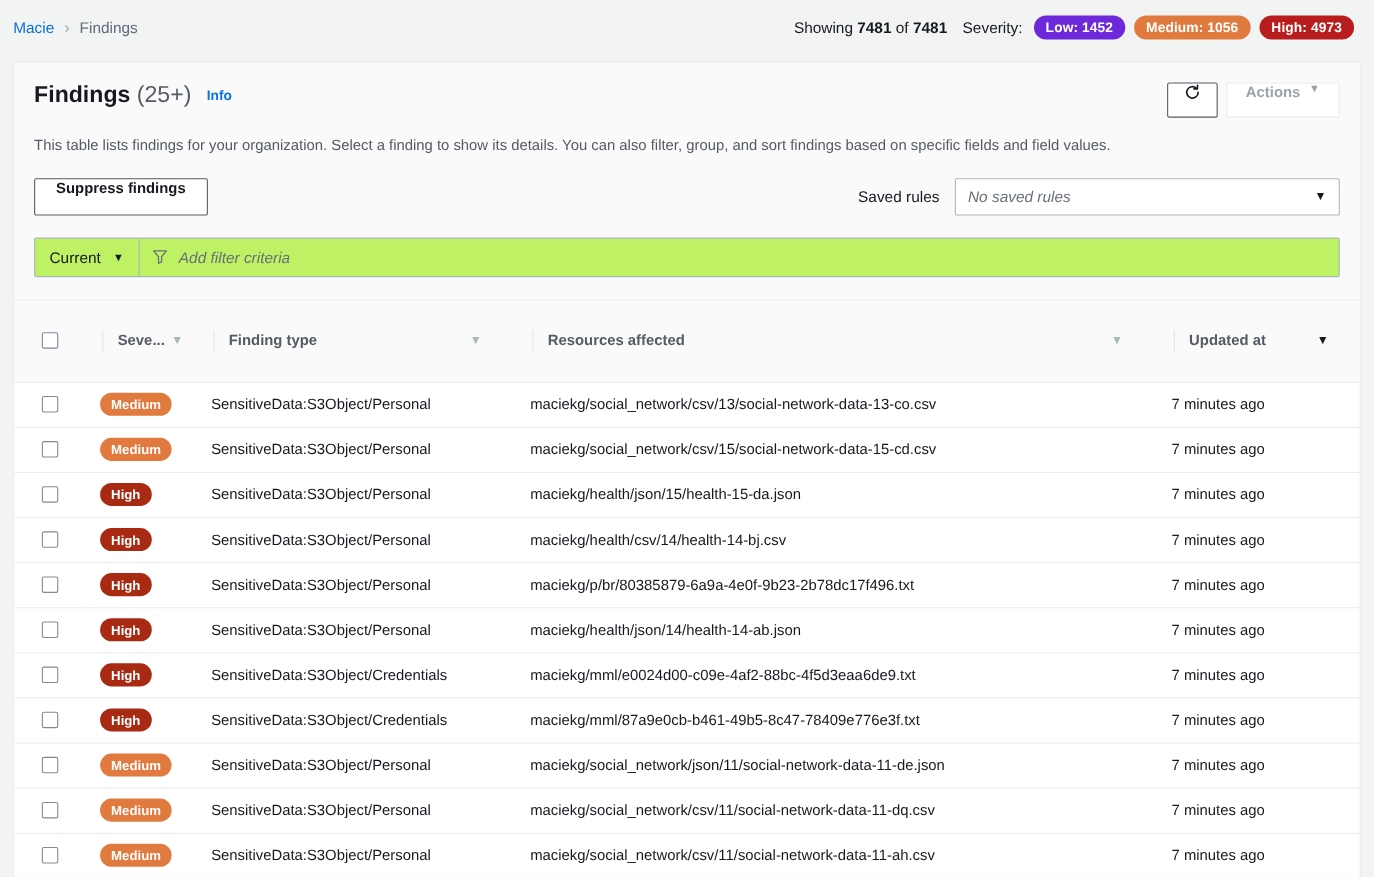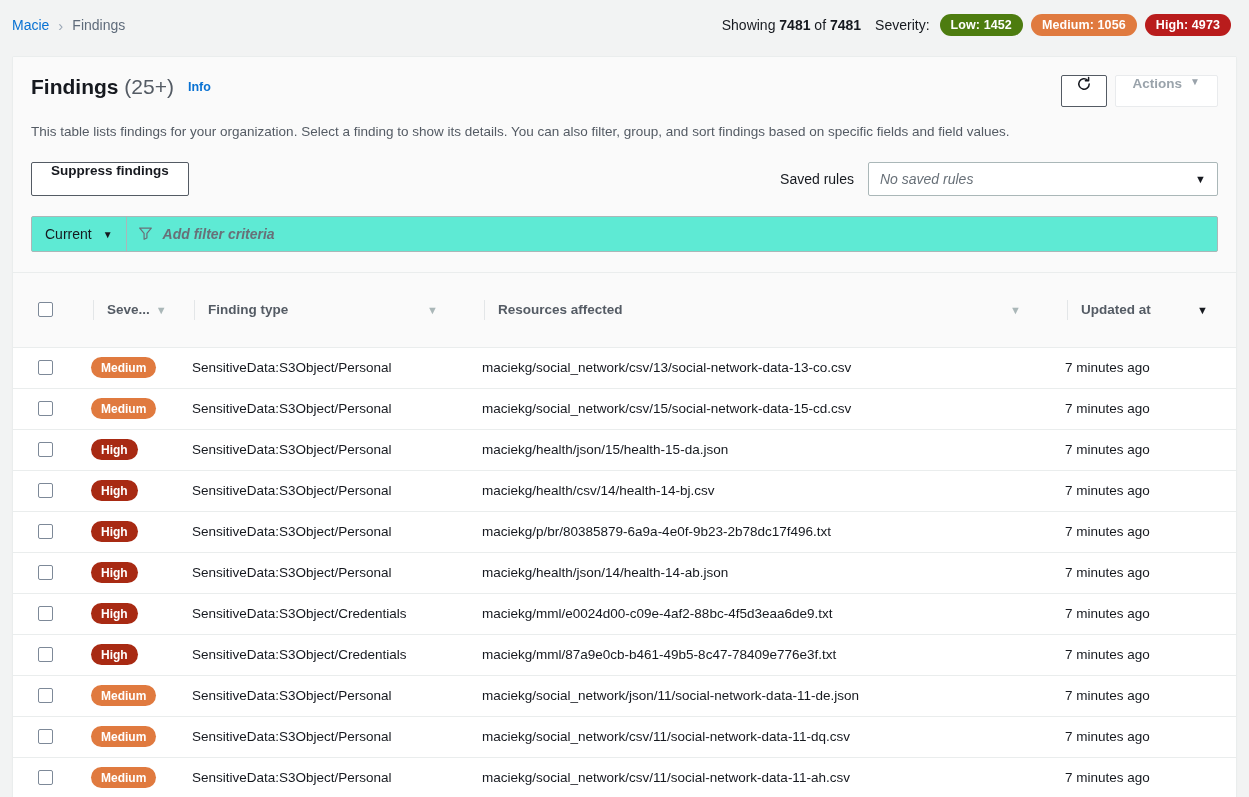--- a/index.html
+++ b/index.html
@@ -31,21 +31,21 @@
   .showing { color: #16191f; }
   .showing b { font-weight: 700; }
   .sev-label { color: #16191f; margin-left: 6px; margin-right: 2px; }
   .badge {
     display: inline-flex; align-items: center; justify-content: center;
     height: 22px; padding: 0 11px;
     border-radius: 11px; color: #ffffff;
     font-size: 12.5px; font-weight: 700; letter-spacing: .1px;
     white-space: nowrap;
   }
-  .badge-low { background: #4d7c0f; text-align: right; }
+  .badge-low { background: #6d28d9; text-align: right; }
   .badge-medium { background: #e07a3f; }
   .badge-high { background: #b91c1c; }
 
   
   .card {
     position: absolute; left: 12px; top: 56px; width: 1225px; height: 748px;
     background: #ffffff;
     border: 1px solid #eaeded;
     border-radius: 2px;
     box-shadow: 0 1px 1px rgba(0,0,0,0.04);
@@ -88,33 +88,33 @@
   }
   .select .placeholder { color: #687078; font-style: italic; }
   .select .caret { margin-left: auto; color: #16191f; font-size: 11px; }
 
   .filter-row {
     margin-top: 20px; padding-bottom: 20px;
     display: flex; align-items: stretch;
   }
   .filter-bar {
     display: flex; align-items: stretch; width: 100%;
-    height: 36px; border: 1px solid #aab7b8; border-radius: 2px; background: #5eead4;
+    height: 36px; border: 1px solid #aab7b8; border-radius: 2px; background: #bef264;
   }
   .filter-select {
     display: flex; align-items: center; gap: 11px;
     padding: 0 13px; font-size: 14px; color: #16191f; cursor: pointer;
     border-right: 1px solid #aab7b8;
   }
   .filter-select .caret { font-size: 10px; }
   .filter-input-area {
     flex: 1; display: flex; align-items: center; gap: 10px; padding: 0 11px; cursor: text;
   }
   .funnel { width: 15px; height: 15px; display: block; }
-  .filter-placeholder { font-size: 14px; color: #687078; font-style: italic; font-weight: bold; }
+  .filter-placeholder { font-size: 14px; color: #687078; font-style: italic; }
 
   
   .table { width: 100%; border-collapse: collapse; table-layout: fixed; }
   .table thead th {
     background: #fafafa;
     border-top: 1px solid #eaeded;
     border-bottom: 1px solid #eaeded;
     height: 42px; padding: 16px;
     font-size: 13.5px; font-weight: 700; color: #545b64;
     text-align: left; vertical-align: middle;

